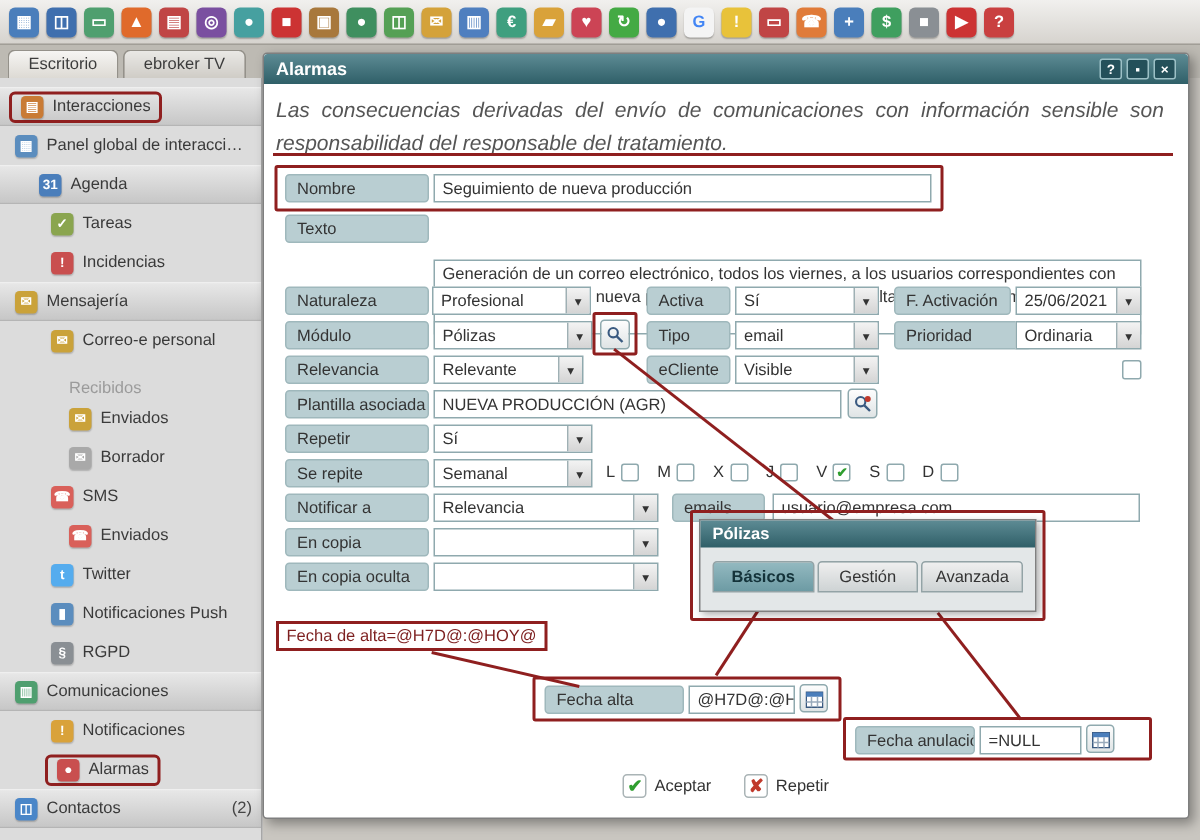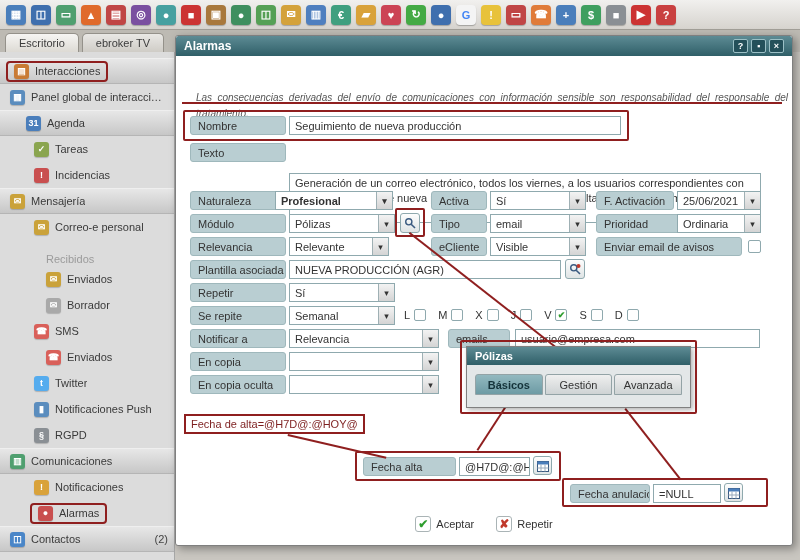--- a/index.html
+++ b/index.html
@@ -38,22 +38,22 @@
   
   .dialog { position:absolute; left:175px; top:35px; width:618px; height:511px;
     background:#ffffff; border:1px solid #7f7f7f; border-radius:3px;
     box-shadow:3px 3px 8px rgba(0,0,0,.35); overflow:hidden; }
   .dialog-header { height:20px; background:linear-gradient(#5d8b94,#2f5f68); color:#fff;
     display:flex; align-items:center; padding:0 8px; font-weight:bold; font-size:12px;
     border-radius:2px 2px 0 0; }
   .win-btns { margin-left:auto; display:flex; gap:3px; }
   .win-btn { width:15px; height:14px; background:#24505a; border:1px solid #9cc0c6; color:#fff;
     font-size:9px; display:flex; align-items:center; justify-content:center; border-radius:2px; cursor:pointer; }
-  .disclaimer { position:absolute; left:20px; top:27px; width:592px; font-style:italic;
-    color:#555; font-size:10px; line-height:1.55; text-align:justify;margin-top:27px; }
+  .disclaimer { position:absolute; left:8px; top:27px; width:592px; font-style:italic;
+    color:#555; font-size:14px; line-height:1.55; text-align:justify; }
 
   .flabel { position:absolute; height:19px; background:#b9ced2; border:1px solid #9fb8bc; border-radius:3px;
     display:flex; align-items:center; padding:0 7px; color:#333; white-space:nowrap; overflow:hidden; }
   .finput { position:absolute; height:19px; background:#fff; border:1px solid #8fa9ae;
     display:flex; align-items:center; padding:0 5px; white-space:nowrap; overflow:hidden; cursor:text; }
   .fselect { position:absolute; height:19px; background:#fff; border:1px solid #8fa9ae;
     display:flex; align-items:center; padding:0 18px 0 5px; white-space:nowrap; overflow:hidden; cursor:pointer; }
   .fselect::after { content:"▾"; position:absolute; right:0; top:0; bottom:0; width:15px;
     display:flex; align-items:center; justify-content:center;
     background:linear-gradient(#f3f3f3,#d4d4d4); border-left:1px solid #9fb0b4; font-size:9px; color:#333; }
@@ -270,21 +270,21 @@
   <div class="ann-hline" style="left:6px;top:66px;width:600px;"></div>
 
   <div class="flabel" style="left:14px;top:80px;width:96px;">Nombre</div>
   <div class="finput" style="left:113px;top:80px;width:332px;">Seguimiento de nueva producción</div>
   <div class="ann-box" style="left:7px;top:74px;width:446px;height:31px;"></div>
 
   <div class="flabel" style="left:14px;top:107px;width:96px;">Texto</div>
   <div class="farea" style="left:113px;top:105px;width:472px;height:50px;">Generación de un correo electrónico, todos los viernes, a los usuarios correspondientes con la lista de pólizas de nueva producción, según la fecha de alta en la última semana.</div>
 
   <div class="flabel" style="left:14px;top:155px;width:96px;">Naturaleza</div>
-  <div class="fselect" style="left:99px;top:155px;width:118px;font-weight:bold;">Profesional</div>
+  <div class="fselect" style="left:112px;top:155px;width:106px;">Profesional</div>
   <div class="flabel" style="left:255px;top:155px;width:56px;">Activa</div>
   <div class="fselect" style="left:314px;top:155px;width:96px;">Sí</div>
   <div class="flabel" style="left:420px;top:155px;width:78px;">F. Activación</div>
   <div class="fselect" style="left:501px;top:155px;width:84px;">25/06/2021</div>
 
   <div class="flabel" style="left:14px;top:178px;width:96px;">Módulo</div>
   <div class="fselect" style="left:113px;top:178px;width:106px;">Pólizas</div>
   <div class="iconbtn" style="left:224px;top:177px;">
     <svg width="12" height="12" viewBox="0 0 12 12">
         <circle cx="4.8" cy="4.8" r="3.1" fill="none" stroke="#3a5a80" stroke-width="1.4"></circle>
@@ -294,21 +294,20 @@
   <div class="ann-box" style="left:219px;top:172px;width:30px;height:29px;"></div>
   <div class="flabel" style="left:255px;top:178px;width:56px;">Tipo</div>
   <div class="fselect" style="left:314px;top:178px;width:96px;">email</div>
   <div class="flabel" style="left:420px;top:178px;width:92px;">Prioridad</div>
   <div class="fselect" style="left:501px;top:178px;width:84px;">Ordinaria</div>
 
   <div class="flabel" style="left:14px;top:201px;width:96px;">Relevancia</div>
   <div class="fselect" style="left:113px;top:201px;width:100px;">Relevante</div>
   <div class="flabel" style="left:255px;top:201px;width:56px;">eCliente</div>
   <div class="fselect" style="left:314px;top:201px;width:96px;">Visible</div>
-  <div class="flabel" style="left:420px;top:201px;width:146px;">Enviar email de avisos</div>
   <div class="checkbox" style="left:572px;top:204px;"></div>
 
   <div class="flabel" style="left:14px;top:224px;width:96px;">Plantilla asociada</div>
   <div class="finput" style="left:113px;top:224px;width:272px;">NUEVA PRODUCCIÓN (AGR)</div>
   <div class="iconbtn" style="left:389px;top:223px;">
     <svg width="12" height="12" viewBox="0 0 12 12">
         <circle cx="4.8" cy="4.8" r="3.1" fill="none" stroke="#3a5a80" stroke-width="1.4"></circle>
         <line x1="7.2" y1="7.2" x2="11" y2="11" stroke="#3a5a80" stroke-width="1.6"></line>
         <circle cx="9.5" cy="3" r="2" fill="#c0392b"></circle>
       </svg>

